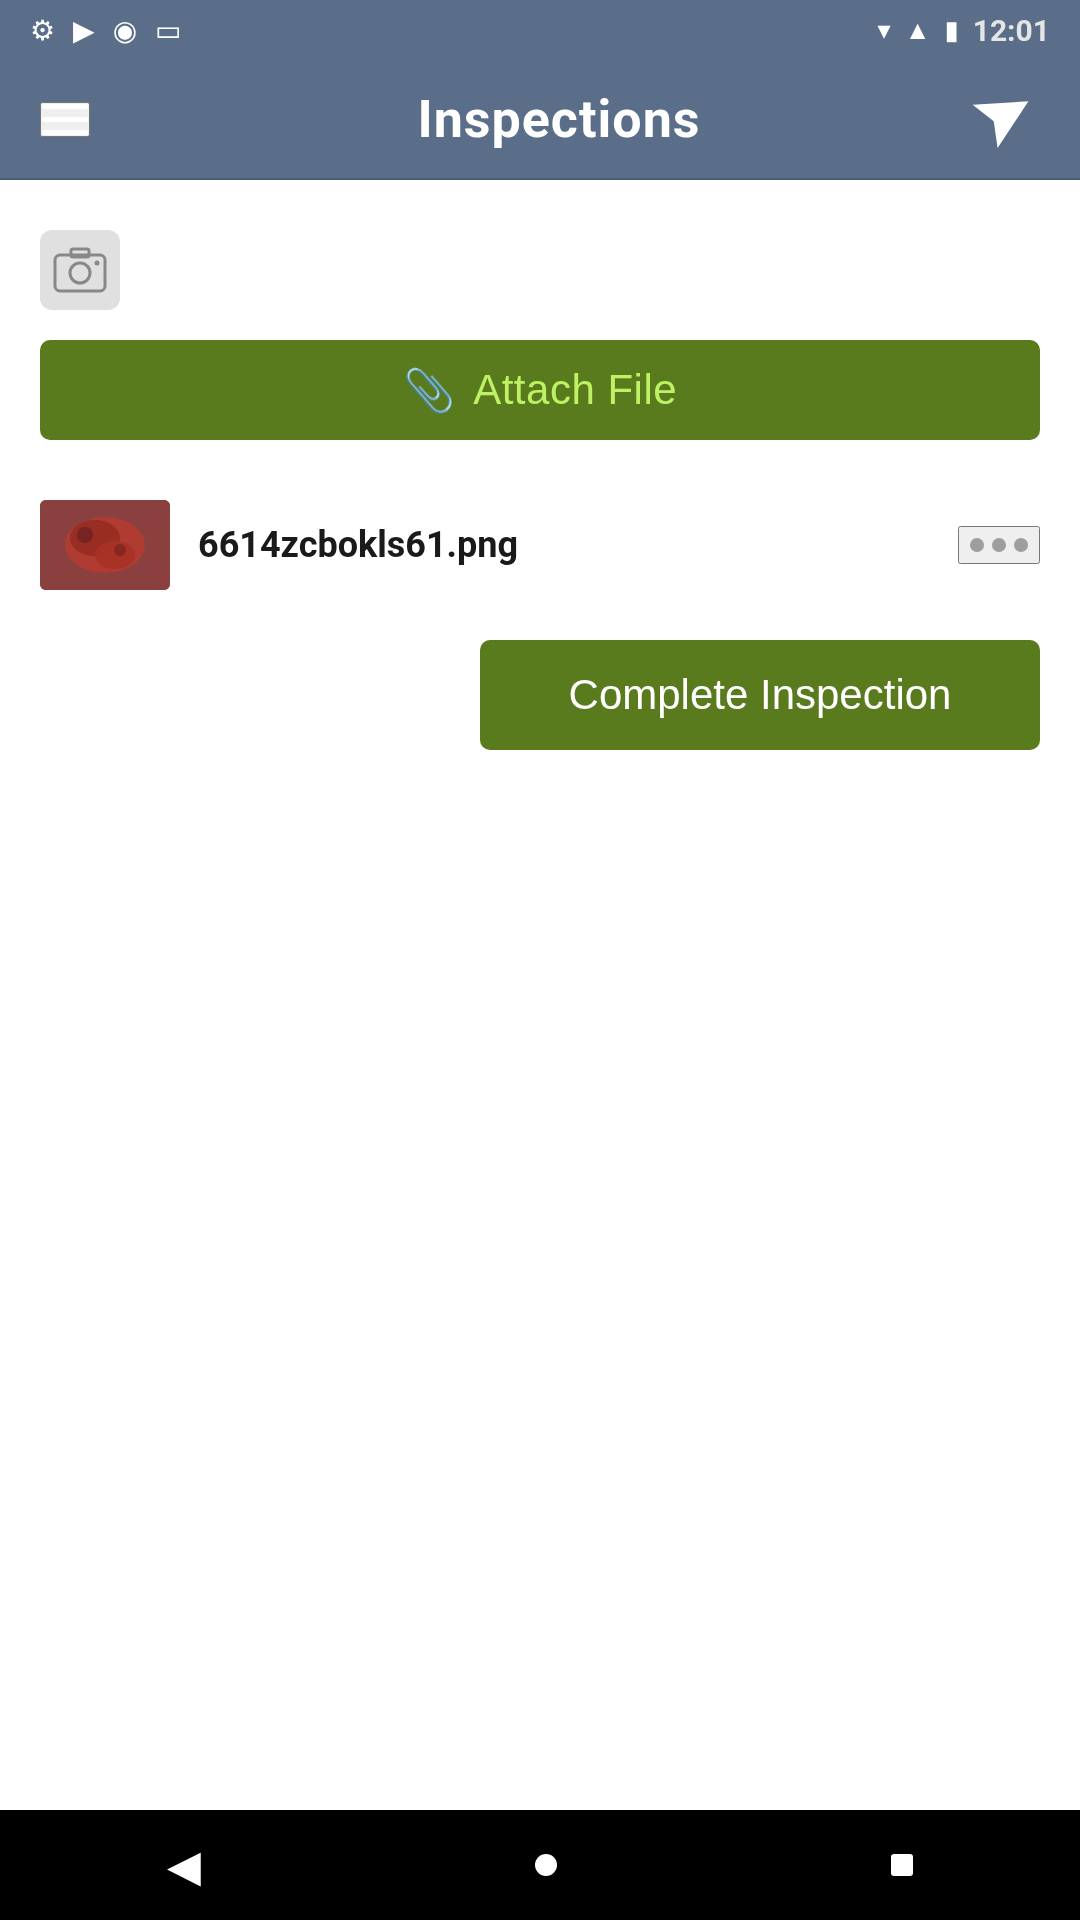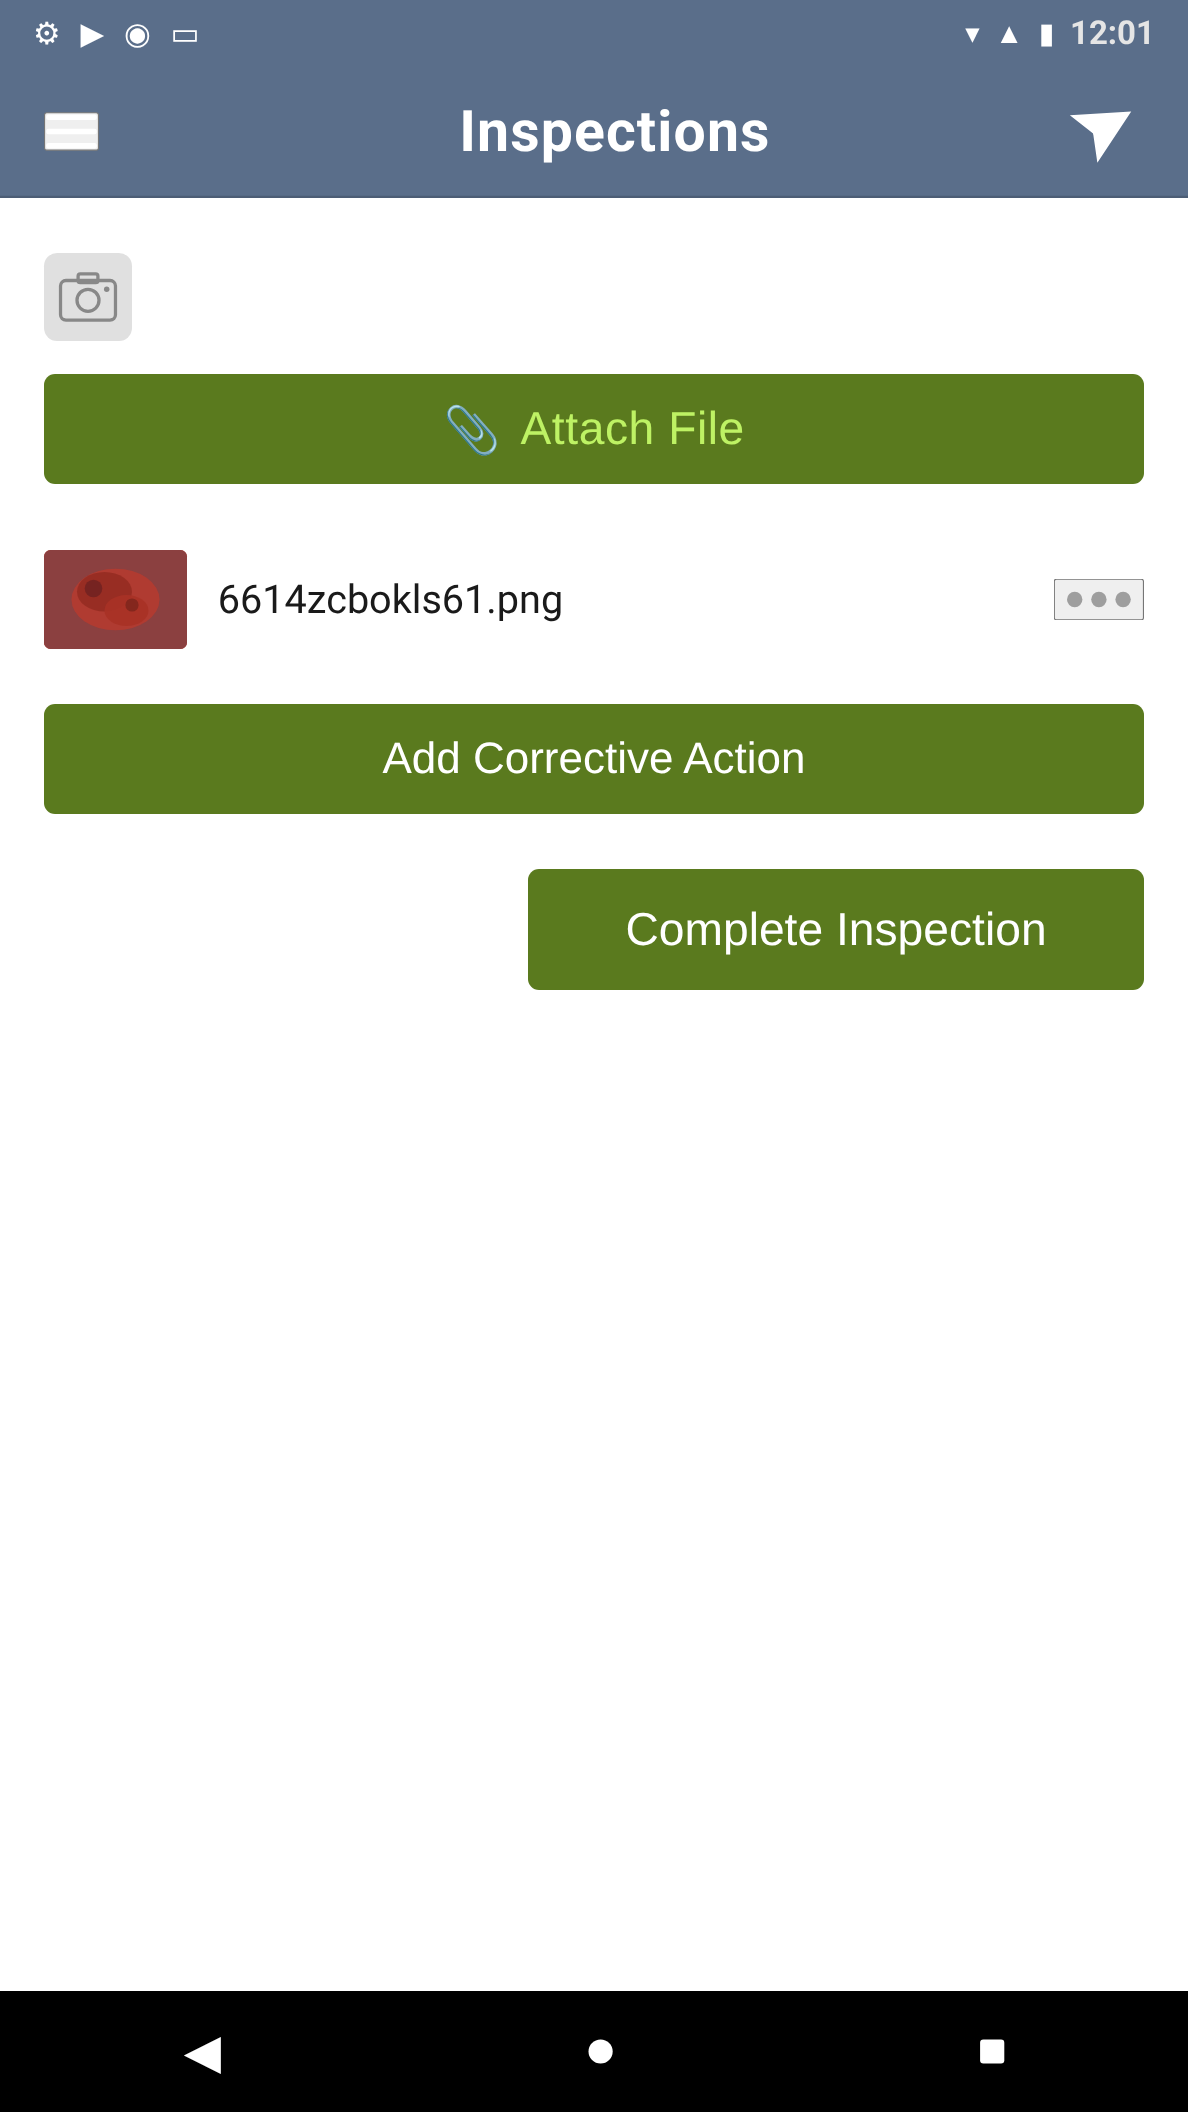--- a/index.html
+++ b/index.html
@@ -162,20 +162,21 @@
       font-size: 42px;
     }
 
     
     .file-item {
       display: flex;
       align-items: center;
       gap: 28px;
       padding: 20px 0;
       margin-bottom: 30px;
+      font-weight: bold;
     }
 
     .file-thumbnail {
       width: 130px;
       height: 90px;
       border-radius: 6px;
       overflow: hidden;
       background: #c0392b;
       flex-shrink: 0;
       position: relative;
@@ -355,23 +356,20 @@
       </svg>
     </div>
     <span class="file-name">6614zcbokls61.png</span>
     <button class="file-more-btn" aria-label="More options">
       <div class="dot"></div>
       <div class="dot"></div>
       <div class="dot"></div>
     </button>
   </div>
 
-  <button class="corrective-action-btn">
-    <span class="btn-label">Add Corrective Action</span>
-  </button>
 
   <div class="complete-inspection-wrapper">
     <button class="complete-inspection-btn">
       <span class="btn-label">Complete Inspection</span>
     </button>
   </div>
 
 </div>
 
 <div class="bottom-nav">

